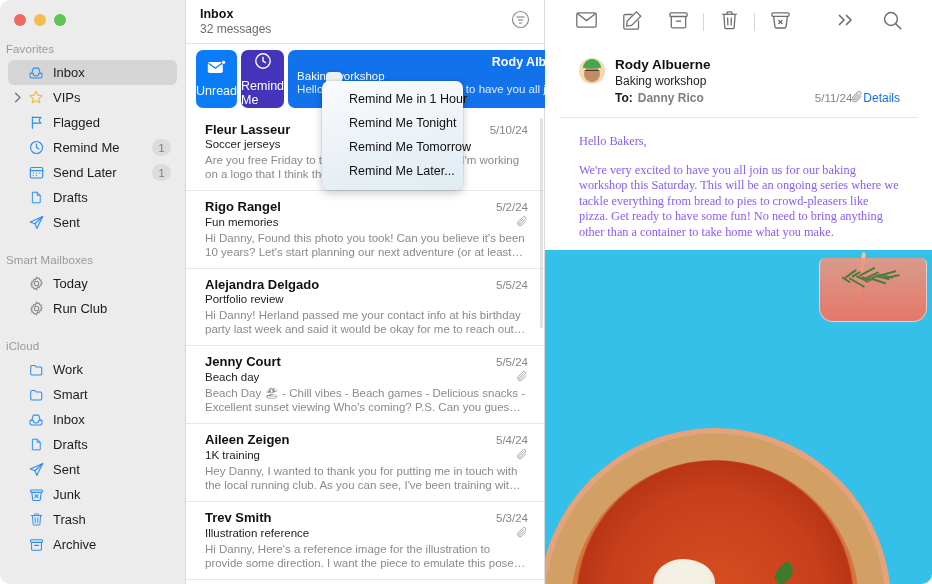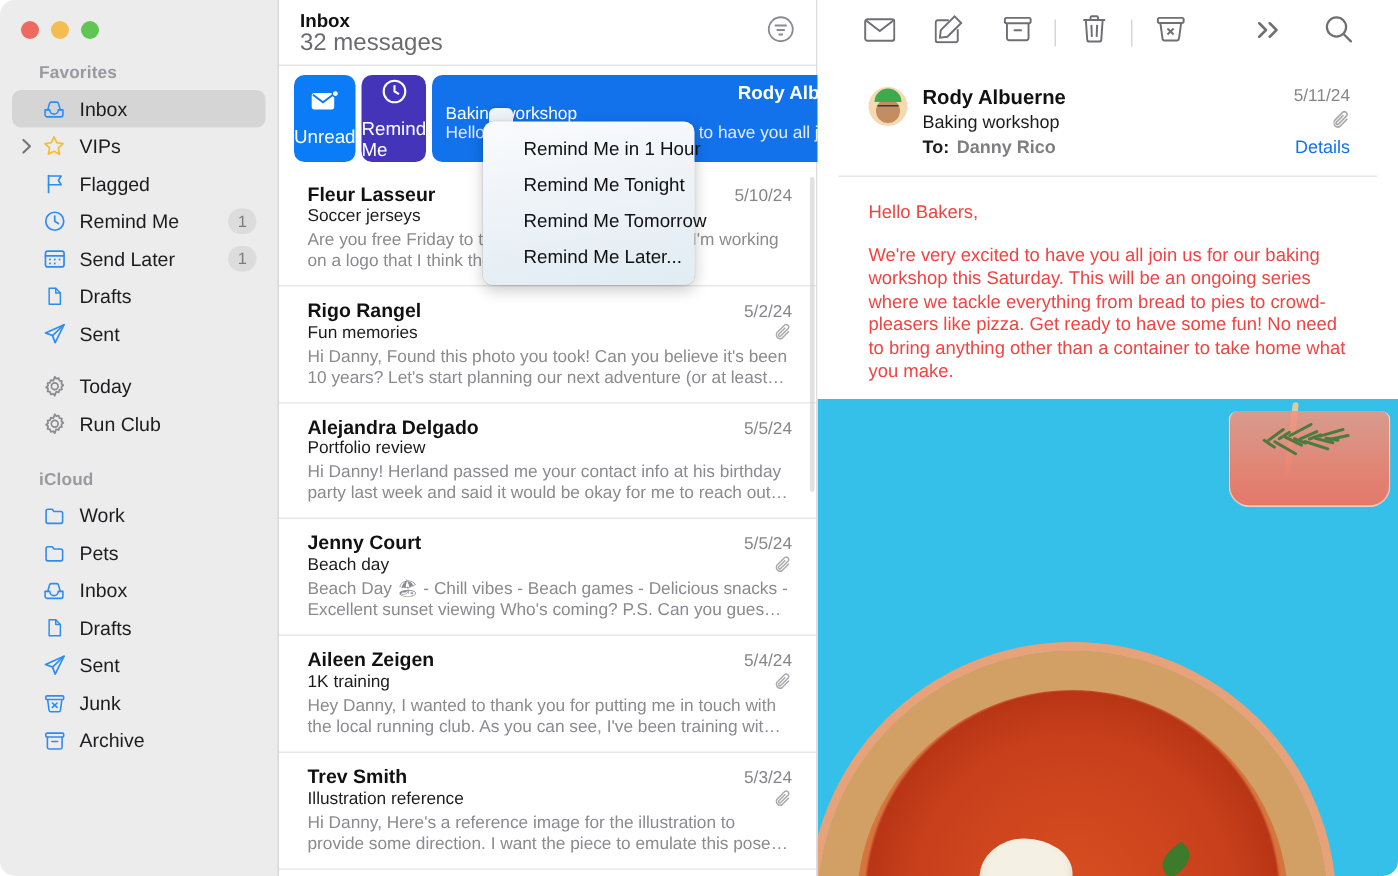--- a/index.html
+++ b/index.html
@@ -35,22 +35,22 @@
     align-items: flex-start;
   }
   .dot { width: 12px; height: 12px; border-radius: 50%; }
   .dot.red { background: #ec6a5f; }
   .dot.yellow { background: #f4bd4f; }
   .dot.green { background: #61c554; }
 
   .sb-section {
     font-size: 11.5px;
     color: #9a9a9e;
-    font-weight: 700;
-    padding: 9px 0 5px 26px;
+    font-weight: 400;
+    padding: 9px 0 5px 6px;
     letter-spacing: 0.1px;
   }
   .sb-item {
     display: flex;
     align-items: center;
     height: 25px;
     margin: 0 8px;
     padding: 0 6px 0 0;
     border-radius: 6px;
     font-size: 13px;
@@ -91,21 +91,21 @@
   }
   .list-head {
     height: 44px; flex: 0 0 44px;
     border-bottom: 1px solid #e3e3e3;
     display: flex; align-items: center;
     padding: 0 14px 0 14px;
     position: relative;
   }
   .lh-text { flex: 1 1 auto; }
   .lh-title { font-size: 12.5px; font-weight: 700; color: #111; line-height: 15px; }
-  .lh-sub { font-size: 16px; color: #6c6c70; line-height: 14px; }
+  .lh-sub { font-size: 12px; color: #6c6c70; line-height: 14px; }
 
   .swipe-row {
     height: 70px;
     display: flex;
     padding: 6px 10px 6px 10px;
     gap: 4px;
     position: relative;
   }
   .swipe-btn {
     flex: 1 1 0;
@@ -227,32 +227,33 @@
     border-top: 1.5px solid #3a3a3a;
   }
   .mh-main { flex: 1 1 auto; min-width: 0; }
   .mh-name { font-size: 13.5px; font-weight: 700; color: #111; line-height: 17px; }
   .mh-sub { font-size: 12px; color: #1c1c1e; line-height: 17px; }
   .mh-to { font-size: 12px; line-height: 17px; }
   .mh-to b { color: #1c1c1e; font-weight: 700; }
   .mh-to span { color: #7e7e83; margin-left: 5px; font-weight: bold; }
   .mh-right {
     flex: 0 0 auto; text-align: right;
-    display: flex; flex-direction: column; align-items: flex-end;
+    display: flex; flex-direction: row; align-items: flex-end;
   }
   .mh-date { font-size: 11.5px; color: #85858a; line-height: 17px; }
   .mh-clip { color: #a8a8ad; line-height: 17px; height: 17px; }
   .mh-details { font-size: 12px; color: #1272ec; line-height: 17px; }
 
   .mail-body {
     padding: 16px 18px 10px 20px;
     margin: 0 14px;
     font-size: 12.3px;
-    color: #ef4444;
+    color: #8b5cf6;
     line-height: 15.5px;
+    font-family: Liberation Serif, serif;
   }
   .mail-body p { margin-bottom: 13px; }
   .mail-body p:last-child { margin-bottom: 0; }
 
   
   .photo {
     flex: 1 1 auto;
     margin: 0 0 0 0;
     position: relative;
     overflow: hidden;
@@ -410,20 +411,21 @@
           <span class="sb-disc"></span>
           <span class="sb-ico">
             <svg width="15" height="15" viewBox="0 0 16 16" fill="none" stroke="#2d8cf0" stroke-width="1.2" stroke-linejoin="round" stroke-linecap="round">
               <path d="M14.6 1.6L1.4 7.4l5 1.9 1.9 5z"></path>
               <path d="M14.6 1.6L6.4 9.3"></path>
             </svg>
           </span>
           <span class="sb-label">Sent</span>
         </div>
         <div class="sb-gap"></div>
+        <div class="sb-section">Smart Mailboxes</div>
         <div class="sb-item">
           <span class="sb-disc"></span>
           <span class="sb-ico">
             <svg width="15" height="15" viewBox="0 0 16 16" fill="none" stroke="#8a8a8f" stroke-width="1.2" stroke-linejoin="round" stroke-linecap="round">
               <circle cx="8" cy="8" r="2.4"></circle>
               <path d="M8 1.2l1 1.5 1.8-.5.5 1.8 1.8.4-.4 1.8 1.4 1.1-1.4 1.1.4 1.8-1.8.4-.5 1.8-1.8-.5L8 14.8l-1-1.5-1.8.5-.5-1.8-1.8-.4.4-1.8L1.9 8.7l1.4-1.1-.4-1.8 1.8-.4.5-1.8 1.8.5z"></path>
             </svg>
           </span>
           <span class="sb-label">Today</span>
         </div>
@@ -448,21 +450,21 @@
           </span>
           <span class="sb-label">Work</span>
         </div>
         <div class="sb-item">
           <span class="sb-disc"></span>
           <span class="sb-ico">
             <svg width="15" height="14" viewBox="0 0 16 16" fill="none" stroke="#2d8cf0" stroke-width="1.2" stroke-linejoin="round" stroke-linecap="round">
               <path d="M1.4 4.2a1.4 1.4 0 011.4-1.4h3.2l1.5 1.8h5.1a1.4 1.4 0 011.4 1.4v6.2a1.4 1.4 0 01-1.4 1.4H2.8a1.4 1.4 0 01-1.4-1.4z"></path>
             </svg>
           </span>
-          <span class="sb-label">Pets</span>
+          <span class="sb-label">Smart</span>
         </div>
         <div class="sb-item">
           <span class="sb-disc"></span>
           <span class="sb-ico">
             <svg width="16" height="14" viewBox="0 0 16 16" fill="none" stroke="#2d8cf0" stroke-width="1.2" stroke-linejoin="round" stroke-linecap="round">
               <path d="M1.2 8.3V12a1.6 1.6 0 001.6 1.6h10.4A1.6 1.6 0 0014.8 12V8.3h-3.6a3.2 3.2 0 01-6.4 0z"></path>
               <path d="M3.2 8.3L4.6 3.4a1.4 1.4 0 011.3-1h4.2a1.4 1.4 0 011.3 1l1.4 4.9"></path>
             </svg>
           </span>
           <span class="sb-label">Inbox</span>
@@ -491,20 +493,33 @@
           <span class="sb-disc"></span>
           <span class="sb-ico">
             <svg width="15" height="14" viewBox="0 0 16 16" fill="none" stroke="#2d8cf0" stroke-width="1.2" stroke-linejoin="round" stroke-linecap="round">
               <rect x="1.2" y="2.2" width="13.6" height="2.8" rx="0.9"></rect>
               <path d="M2.6 5.2l1.1 8.1a1.2 1.2 0 001.2 1h6.2a1.2 1.2 0 001.2-1l1.1-8.1"></path>
               <line x1="6.2" y1="7.6" x2="9.8" y2="11"></line>
               <line x1="9.8" y1="7.6" x2="6.2" y2="11"></line>
             </svg>
           </span>
           <span class="sb-label">Junk</span>
+        </div>
+        <div class="sb-item">
+          <span class="sb-disc"></span>
+          <span class="sb-ico">
+            <svg width="13" height="15" viewBox="0 0 16 16" fill="none" stroke="#2d8cf0" stroke-width="1.2" stroke-linejoin="round" stroke-linecap="round">
+              <path d="M1.5 3.2h13"></path>
+              <path d="M5.6 3.2V1.9a.8.8 0 01.8-.8h3.2a.8.8 0 01.8.8v1.3"></path>
+              <path d="M3 3.2l.8 10.5a1.2 1.2 0 001.2 1.1h6a1.2 1.2 0 001.2-1.1L13 3.2"></path>
+              <line x1="6.3" y1="6" x2="6.5" y2="12"></line>
+              <line x1="9.7" y1="6" x2="9.5" y2="12"></line>
+            </svg>
+          </span>
+          <span class="sb-label">Trash</span>
         </div>
         <div class="sb-item">
           <span class="sb-disc"></span>
           <span class="sb-ico">
             <svg width="15" height="14" viewBox="0 0 16 16" fill="none" stroke="#2d8cf0" stroke-width="1.2" stroke-linejoin="round" stroke-linecap="round">
               <rect x="1.2" y="2" width="13.6" height="3" rx="0.9"></rect>
               <path d="M2.4 5.2v7.6a1.3 1.3 0 001.3 1.3h8.6a1.3 1.3 0 001.3-1.3V5.2"></path>
               <line x1="5.8" y1="8.4" x2="10.2" y2="8.4"></line>
             </svg>
           </span>

